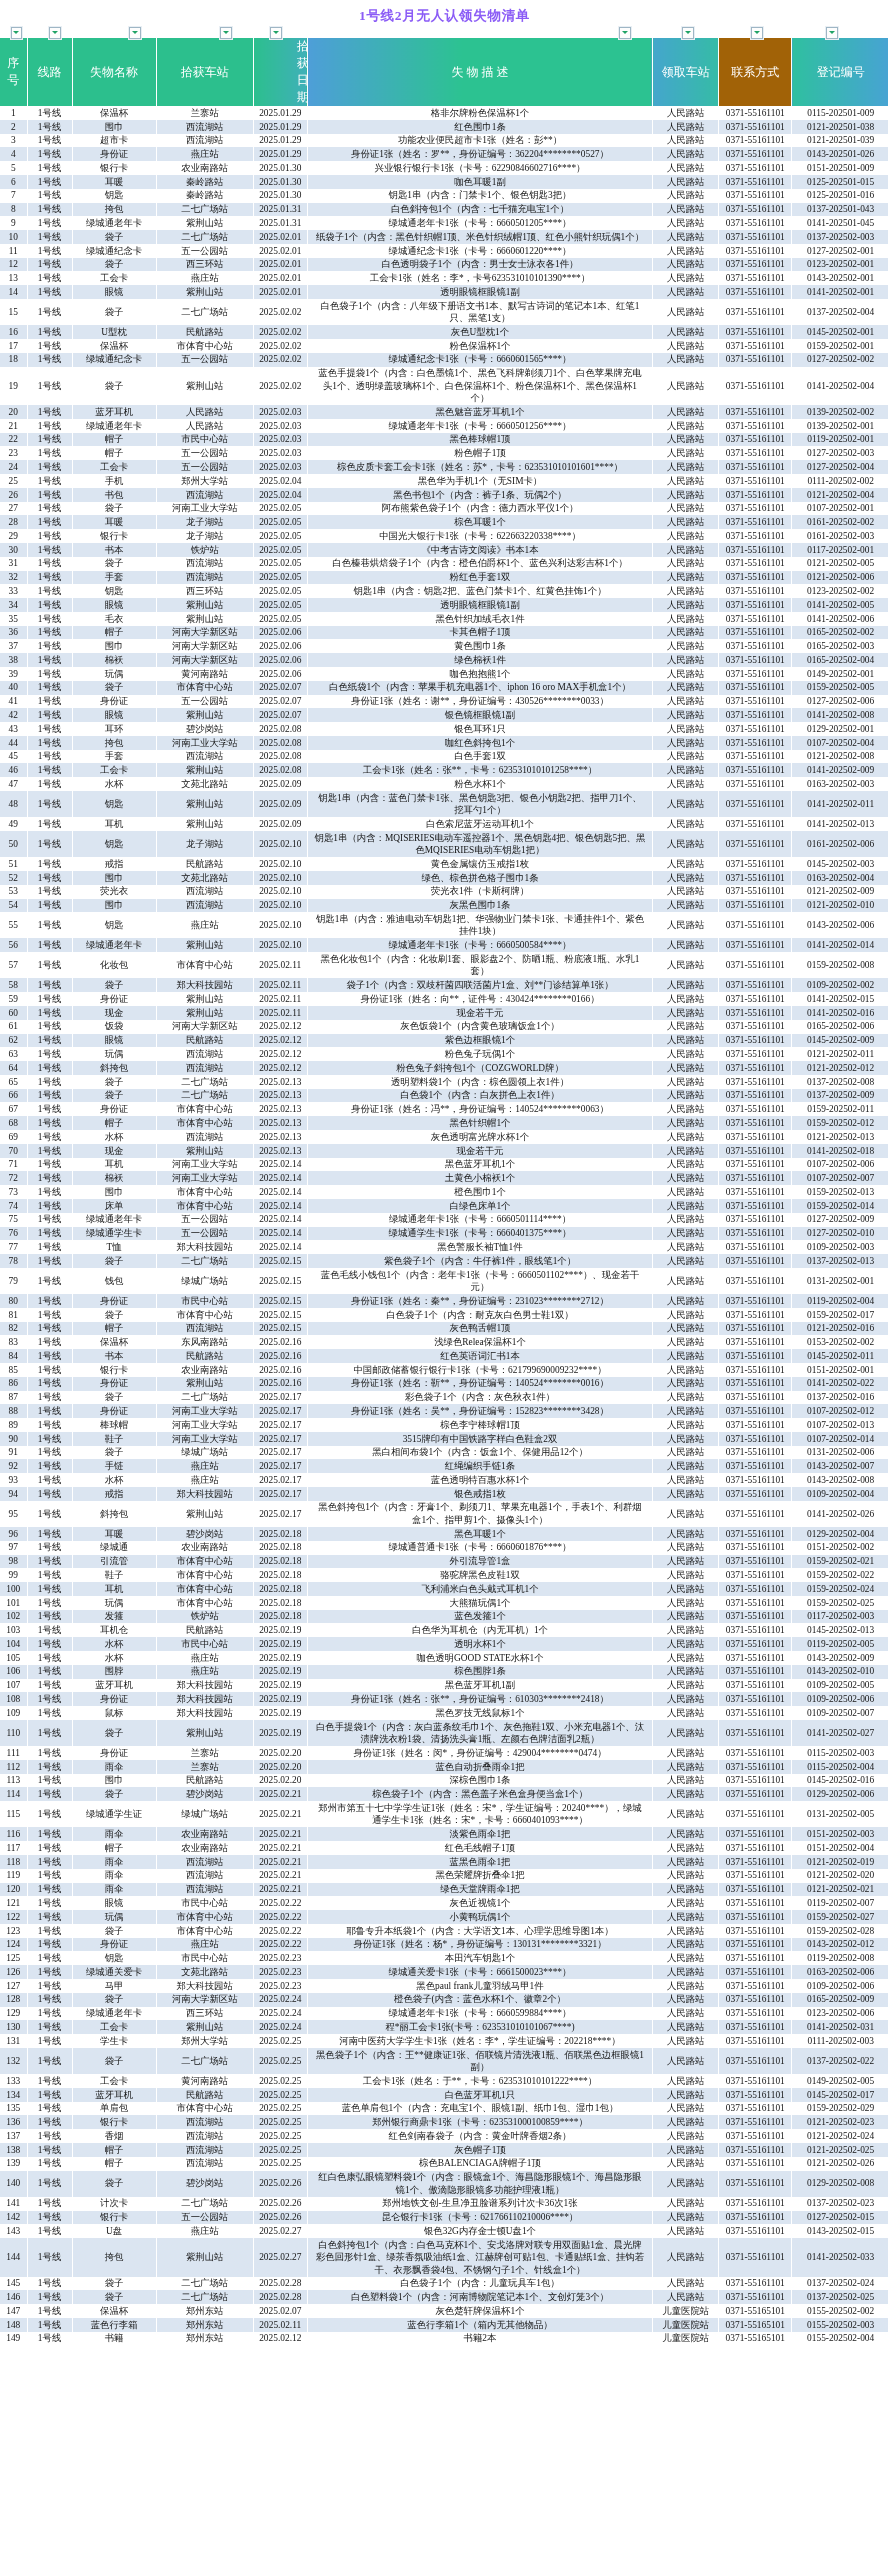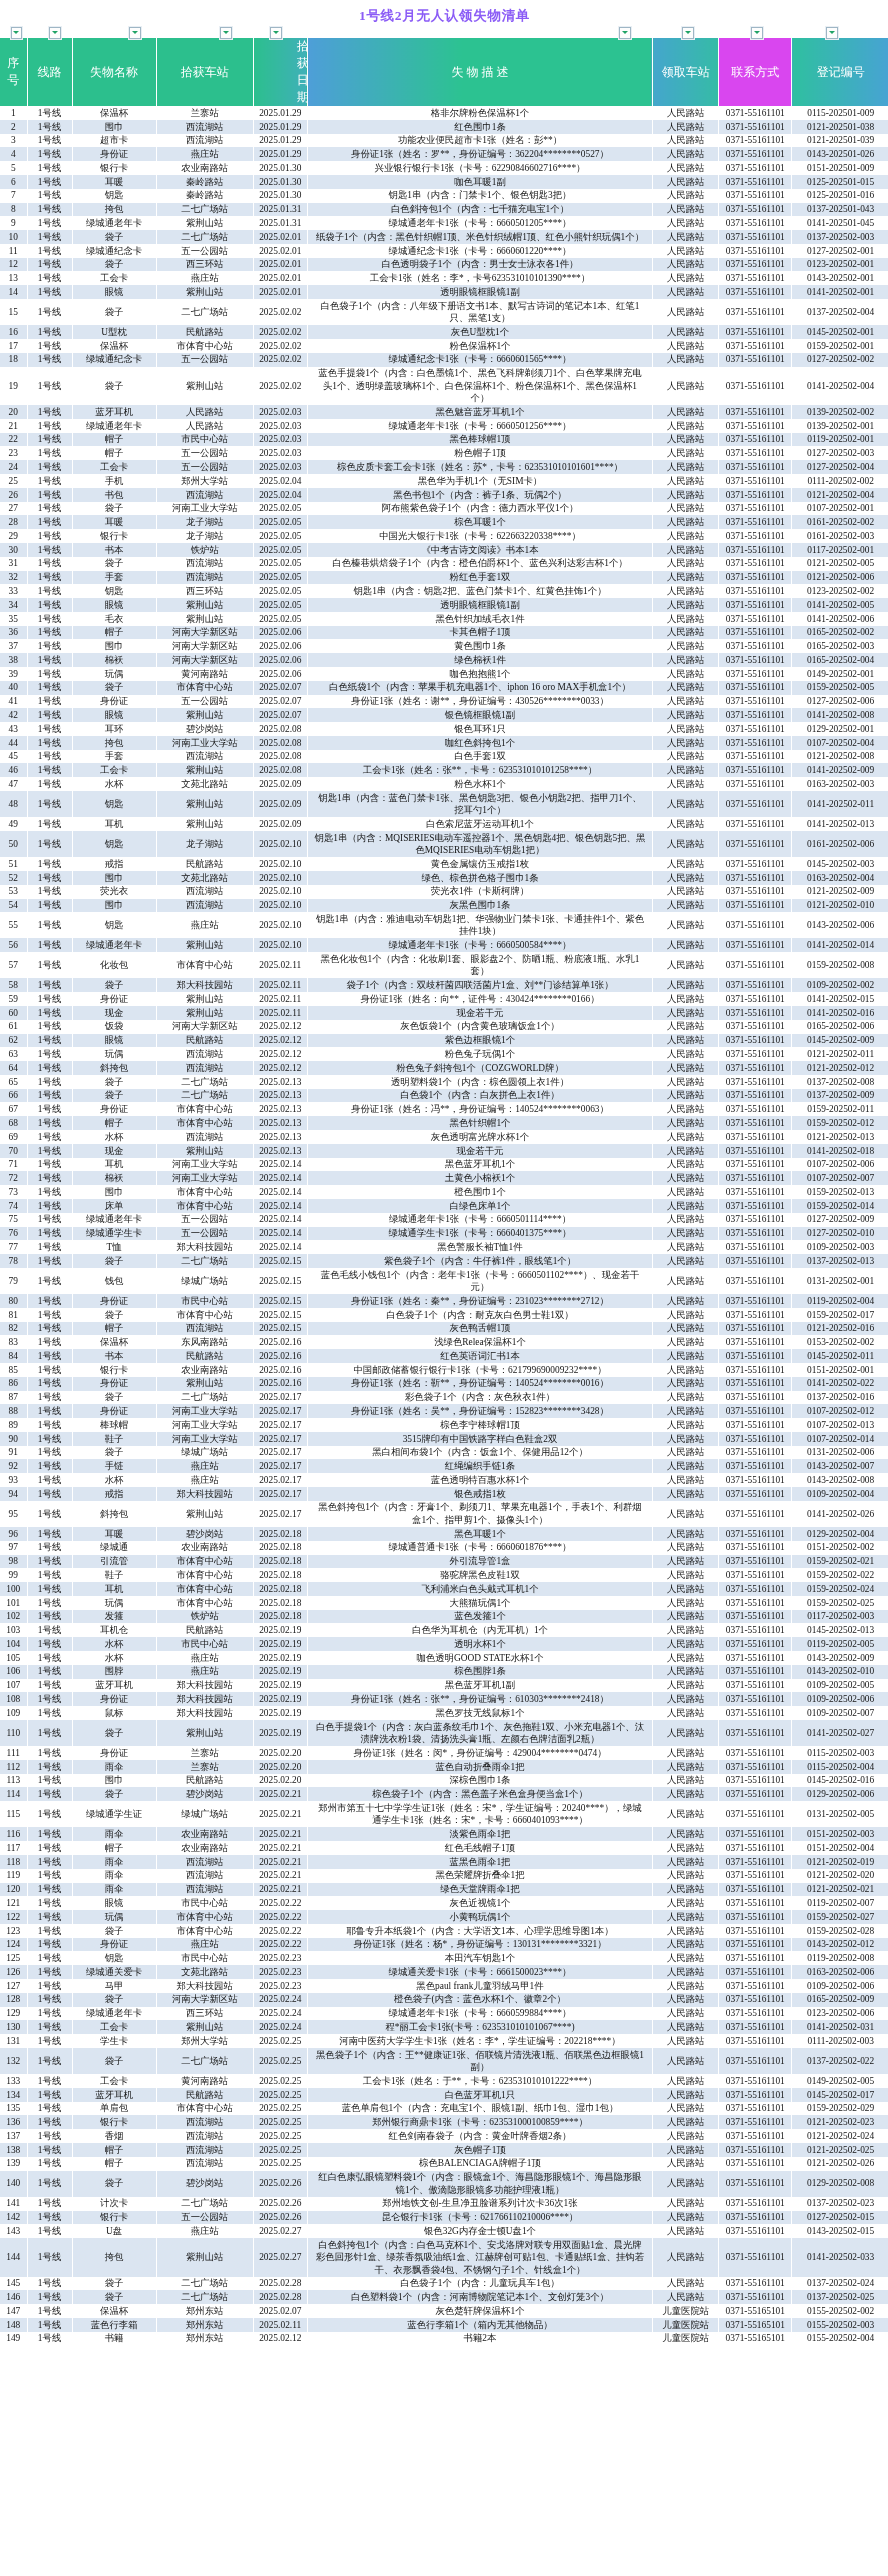--- a/index.html
+++ b/index.html
@@ -10,21 +10,21 @@
   .filter-btn{position:absolute;top:1.5px;width:9.7px;height:9.7px;background:#fdfdfd;border:0.7px solid #9fb6c5;outline:1.5px solid #e9eff4;cursor:pointer;}
   .filter-btn::after{content:"";position:absolute;left:1.5px;top:3px;width:0;height:0;
     border-left:3px solid transparent;border-right:3px solid transparent;border-top:3.7px solid #21a366;}
   table{border-collapse:collapse;table-layout:fixed;width:889px;}
   thead th{color:#ffffff;font-weight:normal;font-size:12px;height:28px;border-right:1.5px solid #ffffff;padding:0 1.5px;overflow:hidden;}
   thead th:last-child{border-right:none;}
   th.h1,th.h2,th.h3,th.h4{background:#2cbf8d;}
   th.h5{background:linear-gradient(90deg,#2cbf8d,#3fb0b8);padding-left:43px;}
   th.h6{background:linear-gradient(90deg,#4e9ed8,#2cc291 45%,#2cc291);}
   th.h7{background:linear-gradient(90deg,#44a6cc,#35bba6);}
-  th.h8{background:#d946ef;}
+  th.h8{background:#a16207;}
   th.h9{background:linear-gradient(90deg,#2fbfa0,#47a3d3);}
   tbody td{border-right:1.5px solid #ffffff;padding:0.7px 2.2px;text-align:center;font-size:9.4px;line-height:1.32;word-break:break-all;}
   tbody td:last-child{border-right:none;}
   tbody tr:nth-child(even){background:#dbe5f1;}
   tbody tr:nth-child(odd){background:#ffffff;}
   tbody td.desc{padding:0.7px 6px;}
 </style>
 </head>
 <body>
 

